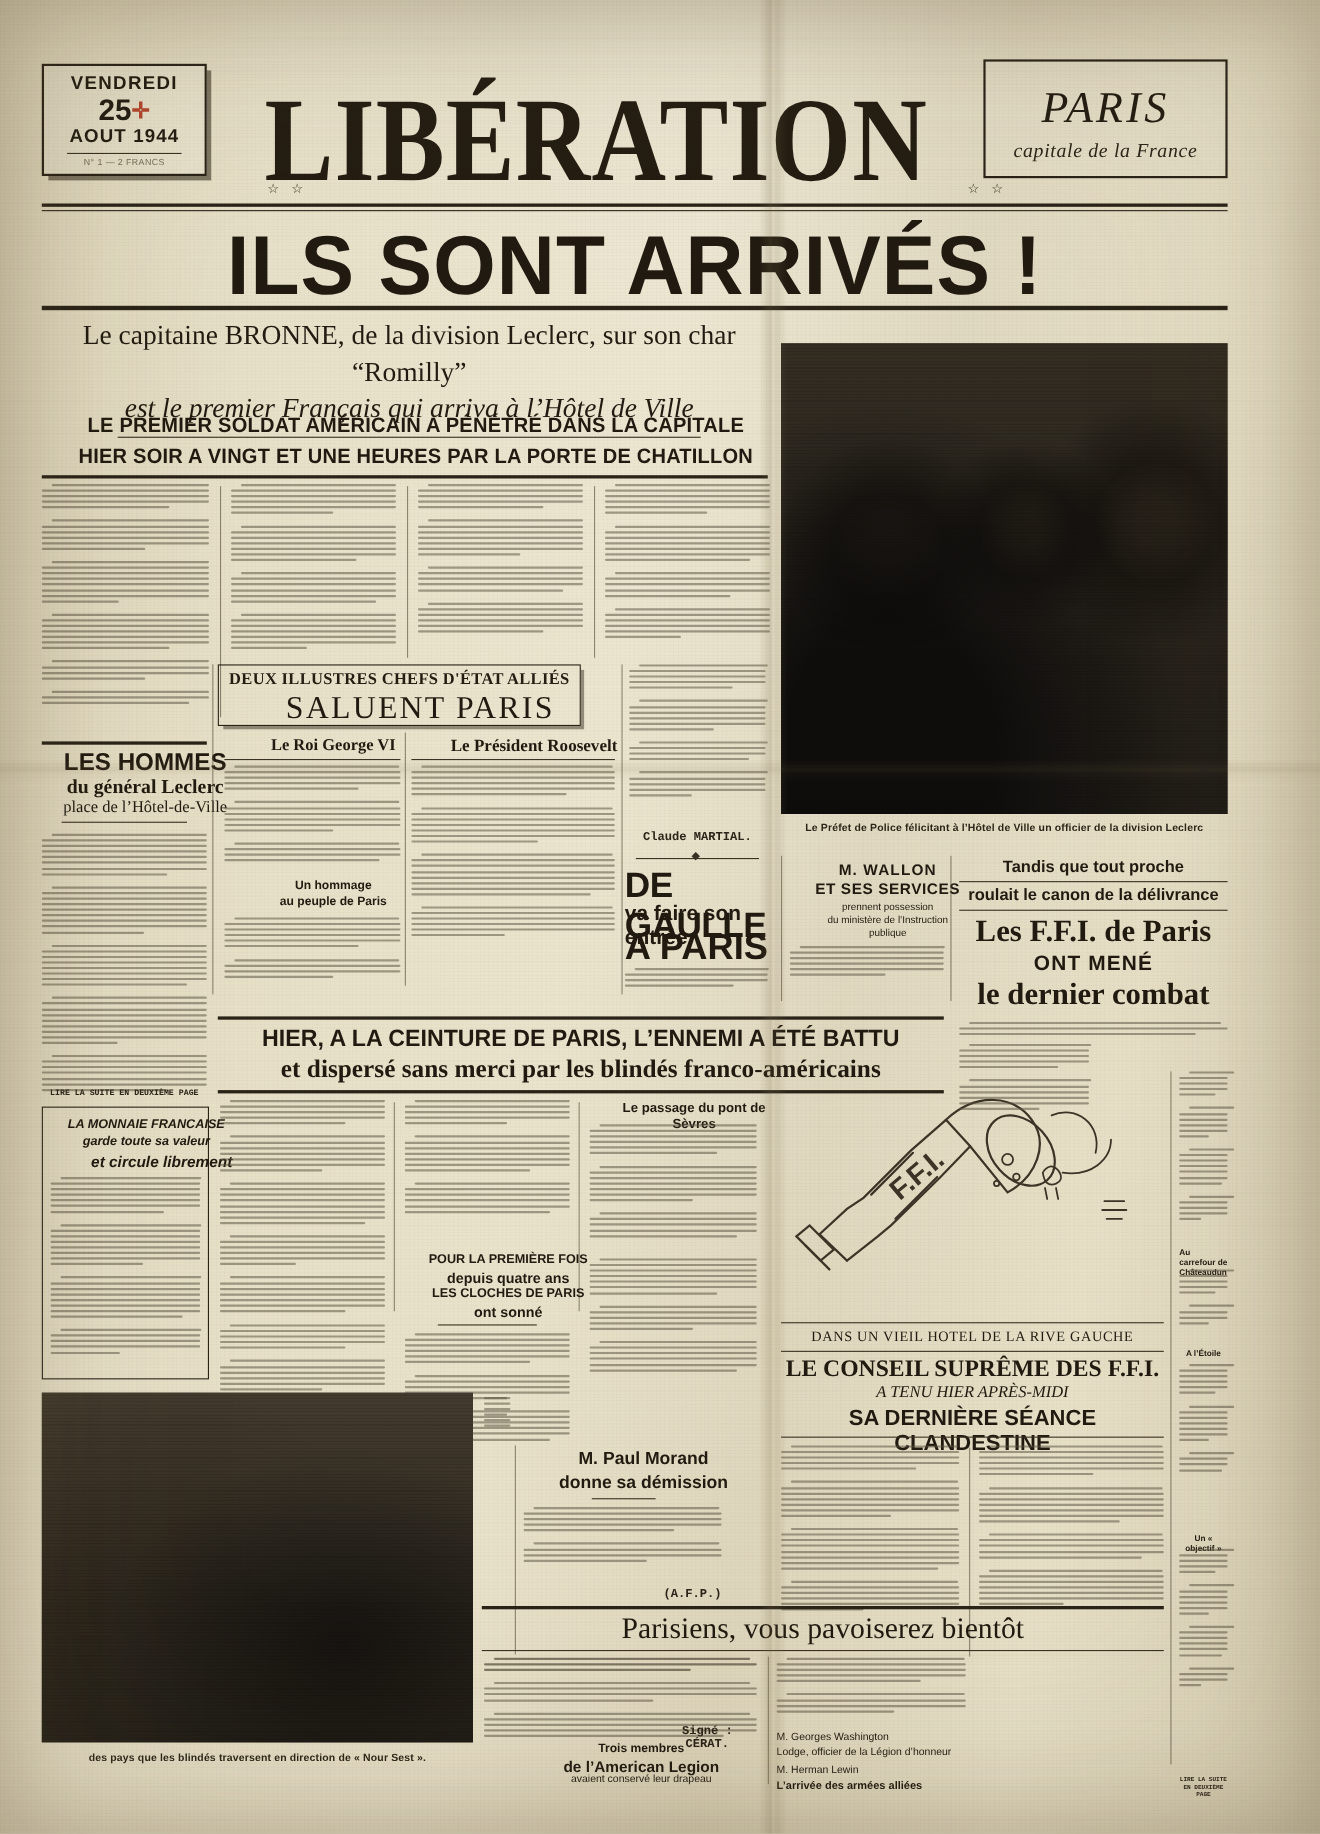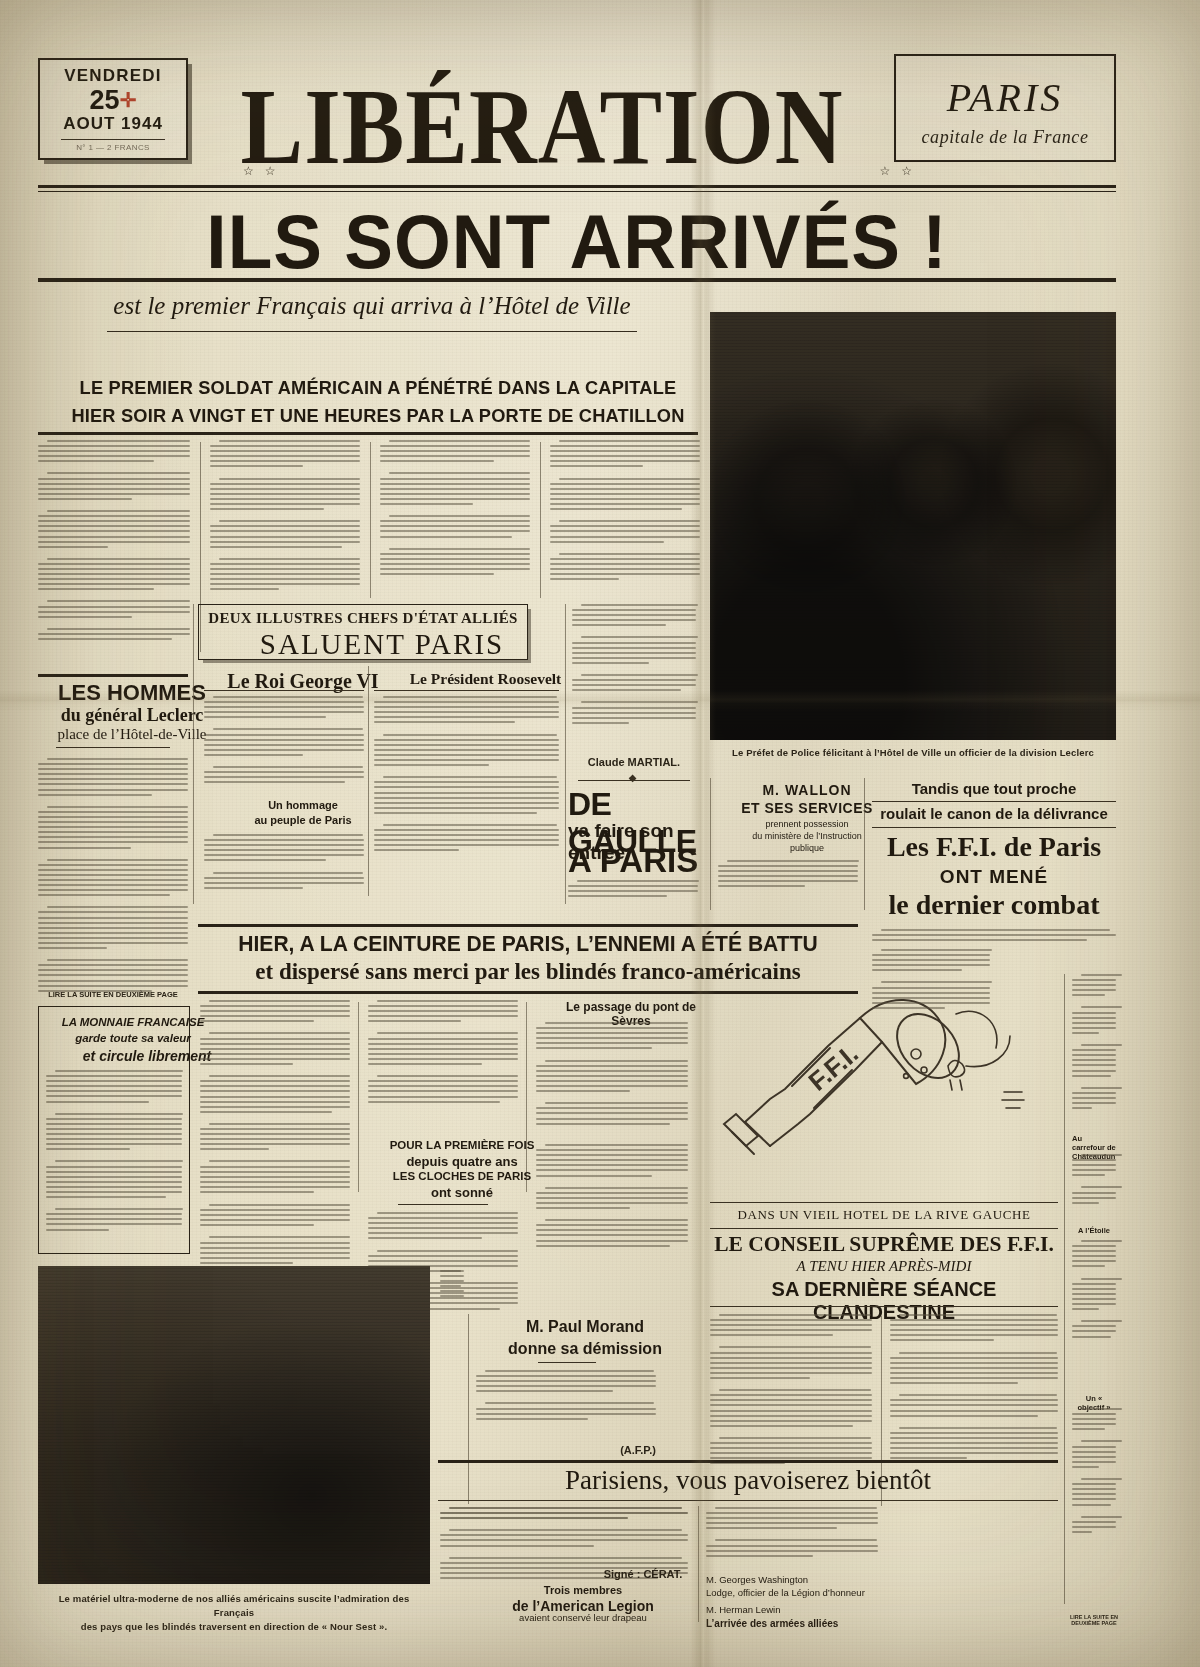--- a/index.html
+++ b/index.html
@@ -155,21 +155,21 @@
   .hl { position:absolute; color:#211a10; }
   .hl.sans { font-family:"Liberation Sans", sans-serif; font-weight:bold; }
   .hl.serif { font-family:"Liberation Serif", serif; font-weight:bold; }
   .hl.center { text-align:center;margin-left:19px; }
 
   .kicker {
     font-family:Liberation Serif, serif; font-weight:bold; color:#241d12;
     letter-spacing:.3px;
   }
   .byline {
-    position:absolute; font-family:Liberation Sans, sans-serif; font-weight:bold;
+    position:absolute; font-family:Liberation Mono, monospace; font-weight:bold;
     font-size:11px; color:#2b2418; text-align:center;
   }
   .boxed { position:absolute; border:1.6px solid #2a2318; }
   .ornament { font-size:10px; color:#3a3122; text-align:center; letter-spacing:3px; }
 
   .cartoon { position:absolute; }
 </style>
 </head>
 <body>
 
@@ -202,20 +202,21 @@
       <div class="mast-div"></div>
       <div class="mast-div2"></div>
     </div>
 
     <div class="banner">
       <div class="txt">ILS SONT ARRIVÉS !</div>
     </div>
     <div class="rule-thick" style="top:234px;"></div>
 
     <div class="deck">
+      <div class="l1">Le capitaine BRONNE, de la division Leclerc, sur son char “Romilly”</div>
       <div class="l2">est le premier Français qui arriva à l’Hôtel de Ville</div>
       <div class="ul"></div>
     </div>
     <div class="subdeck">
       <div class="s">LE PREMIER SOLDAT AMÉRICAIN A PÉNÉTRÉ DANS LA CAPITALE</div>
       <div class="s">HIER SOIR A VINGT ET UNE HEURES PAR LA PORTE DE CHATILLON</div>
     </div>
     <div class="hrule thick" style="left:0; width:660px; top:388px;"></div>
 
     <div class="photo portraits" style="left:672px; top:268px; width:406px; height:428px;"></div>
@@ -458,21 +459,21 @@
           <i class="s100"></i>
           <i class="s100"></i>
           <i class="s46"></i>
       </div>
     </div>
 
     <div class="boxed" style="left:160px; top:560px; width:330px; height:56px; box-shadow:4px 4px 0 -1px rgba(40,32,18,.45);"></div>
     <div class="kicker center" style="position:absolute; left:160px; top:566px; width:330px; font-size:15px; text-align:center;">DEUX ILLUSTRES CHEFS D'ÉTAT ALLIÉS</div>
     <div class="hl serif center" style="left:160px; top:584px; width:330px; font-size:29px; font-weight:normal; letter-spacing:2px;">SALUENT PARIS</div>
 
-    <div class="hl serif center" style="left:166px; top:626px; width:160px; font-size:20px;">Le Roi George VI</div>
+    <div class="hl serif center" style="left:166px; top:626px; width:160px; font-size:15px;">Le Roi George VI</div>
     <div class="hl serif center" style="left:336px; top:626px; width:185px; font-size:15.5px;">Le Président Roosevelt</div>
     <div class="hrule" style="left:166px; width:160px; top:646px;"></div>
     <div class="hrule" style="left:336px; width:185px; top:646px;"></div>
 
     <div class="col" style="left:166px; top:652px; width:160px;">
       <div class="lines">
         <i class="s94 ind"></i>
           <i class="s100"></i>
           <i class="s100"></i>
           <i class="s100"></i>
@@ -899,21 +900,20 @@
           <i class="s100"></i>
           <i class="s100"></i>
           <i class="s100"></i>
           <i class="s100"></i>
           <i class="s46"></i>
       </div>
     </div>
 
     <div class="photo street" style="left:0; top:1222px; width:392px; height:318px;"></div>
     <div class="photo-cap" style="left:0; top:1548px; width:392px;">
-      <div>Le matériel ultra-moderne de nos alliés américains suscite l’admiration des Français</div>
       <div>des pays que les blindés traversent en direction de « Nour Sest ».</div>
     </div>
 
     <div class="vrule" style="left:430px; top:1270px; height:190px;"></div>
     <div class="hl sans center" style="left:438px; top:1274px; width:180px; font-size:16px;">M. Paul Morand</div>
     <div class="hl sans center" style="left:438px; top:1296px; width:180px; font-size:16px;">donne sa démission</div>
     <div class="hrule" style="left:500px; width:58px; top:1318px;"></div>
     <div class="col" style="left:438px; top:1326px; width:180px;">
       <div class="lines">
         <i class="s94 ind"></i>

